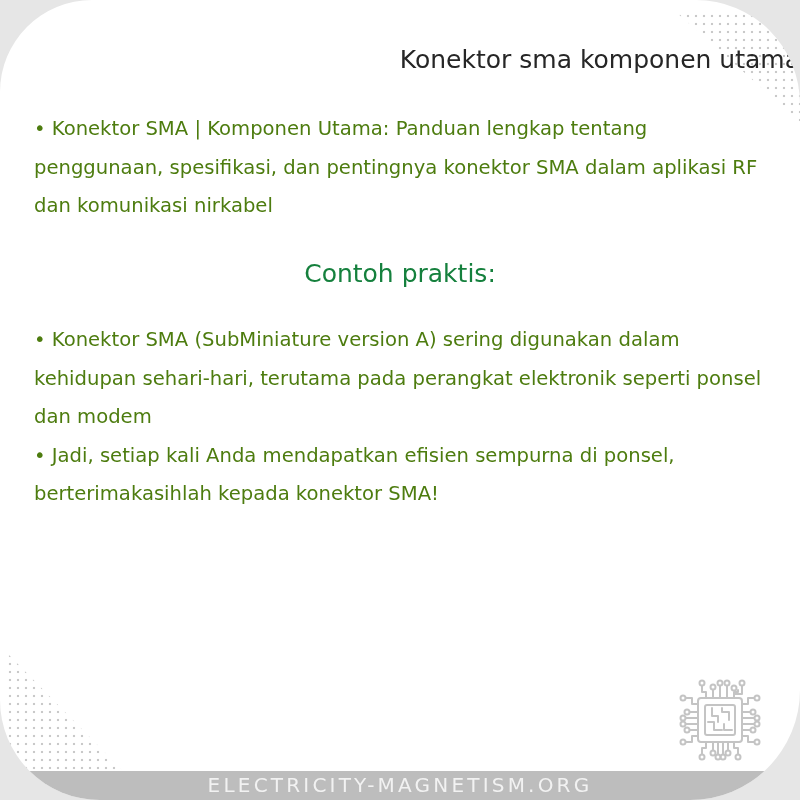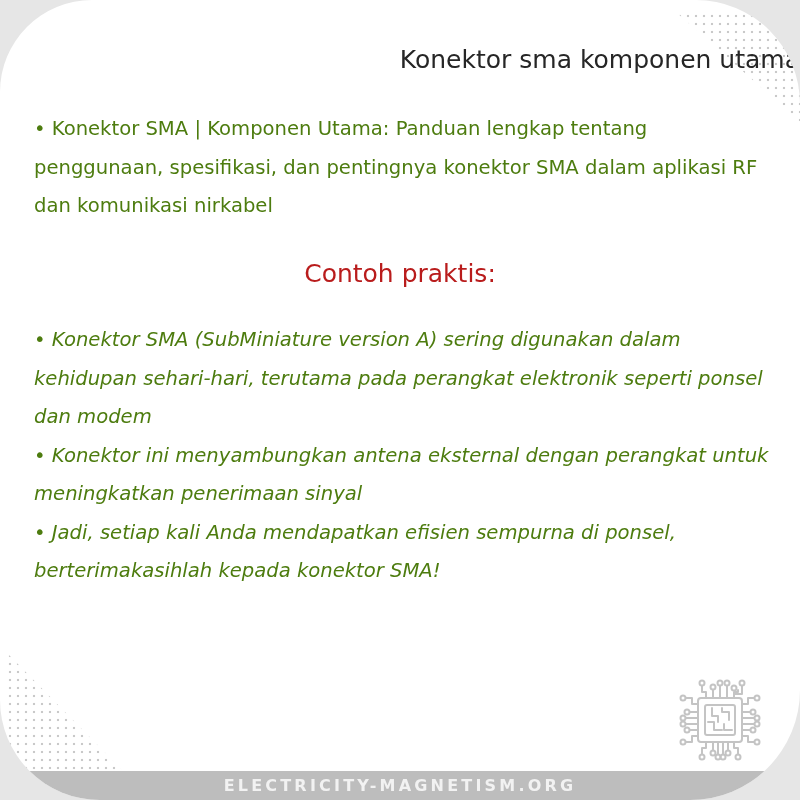--- a/index.html
+++ b/index.html
@@ -52,76 +52,75 @@
       color: #262626;
     }
     .subheading {
       position: absolute;
       top: 254px;
       left: 0;
       width: 800px;
       text-align: center;
       font-size: 25px;
       line-height: 40px;
-      color: #b91c1c;
+      color: #15803d;
     }
     .para {
       position: absolute;
       left: 34px;
       width: 744px;
       font-size: 19.6px;
       line-height: 38.5px;
       color: #4d7c0f;
       margin: 0;
     }
     .intro { top: 110px; }
     .list { top: 321px; }
-    .list p { margin: 0; font-style: italic; }
+    .list p { margin: 0; }
     .chip {
       position: absolute;
       left: 672px;
       top: 672px;
       width: 96px;
       height: 96px;
     }
     .footer {
       position: absolute;
       left: 0;
       top: 771px;
       width: 800px;
       height: 29px;
       background: #bdbdbd;
       text-align: center;
     }
     .footer span {
       display: inline-block;
       font-family: "DejaVu Sans", sans-serif;
-      font-size: 16px;
+      font-size: 20px;
       line-height: 29px;
       letter-spacing: 3.2px;
       color: #f2f2f2;
-      font-weight: bold;
+      font-weight: normal;
     }
   </style>
 </head>
 <body>
 
 <div class="card">
   <div class="dots dots-tr"></div>
   <div class="dots dots-bl"></div>
 
   <div class="title">Konektor sma komponen utama</div>
 
   <p class="para intro">• Konektor SMA | Komponen Utama: Panduan lengkap tentang penggunaan, spesifikasi, dan pentingnya konektor SMA dalam aplikasi RF dan komunikasi nirkabel</p>
 
   <div class="subheading">Contoh praktis:</div>
 
   <div class="para list">
     <p>• Konektor SMA (SubMiniature version A) sering digunakan dalam kehidupan sehari-hari, terutama pada perangkat elektronik seperti ponsel dan modem</p>
-    <p>• Konektor ini menyambungkan antena eksternal dengan perangkat untuk meningkatkan penerimaan sinyal</p>
     <p>• Jadi, setiap kali Anda mendapatkan efisien sempurna di ponsel, berterimakasihlah kepada konektor SMA!</p>
   </div>
 
   <svg class="chip" viewBox="0 0 96 96" fill="none" stroke="#c4c4c4" stroke-width="2" stroke-linecap="round" stroke-linejoin="round">
 
     <rect x="26" y="26" width="44" height="44" rx="3"></rect>
 
     <rect x="33" y="33" width="30" height="30" rx="2"></rect>
 
     <path d="M40 36 V44 H46 V50"></path>

